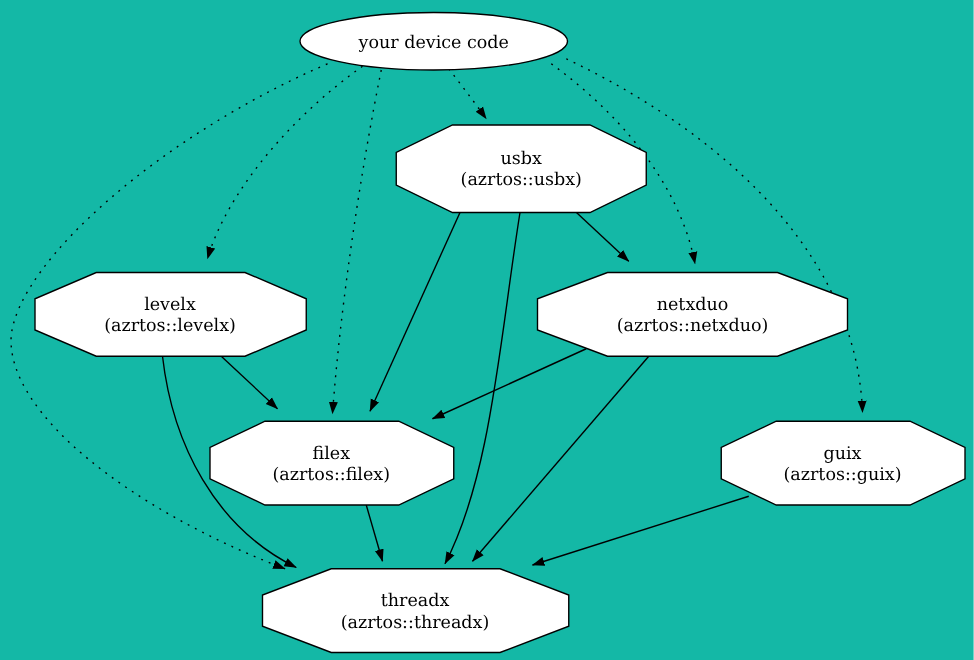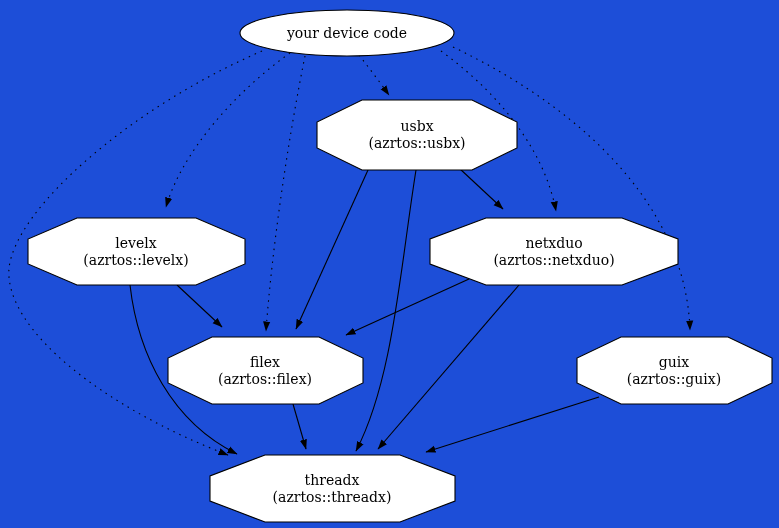--- a/index.html
+++ b/index.html
@@ -4,21 +4,21 @@
 <style>
   html, body {
     margin: 0;
     padding: 0;
     background: #ffffff;
   }
   .canvas {
     position: relative;
     width: 779px;
     height: 528px;
-    background: #1d4ed8;
+    background: #14b8a6;
     font-family: "DejaVu Serif", "Liberation Serif", serif;
   }
   svg { display: block; }
   .edge {
     fill: none;
     stroke: #000000;
     stroke-width: 1.1;
   }
   .edge.dotted {
     stroke-dasharray: 1.5 5;

